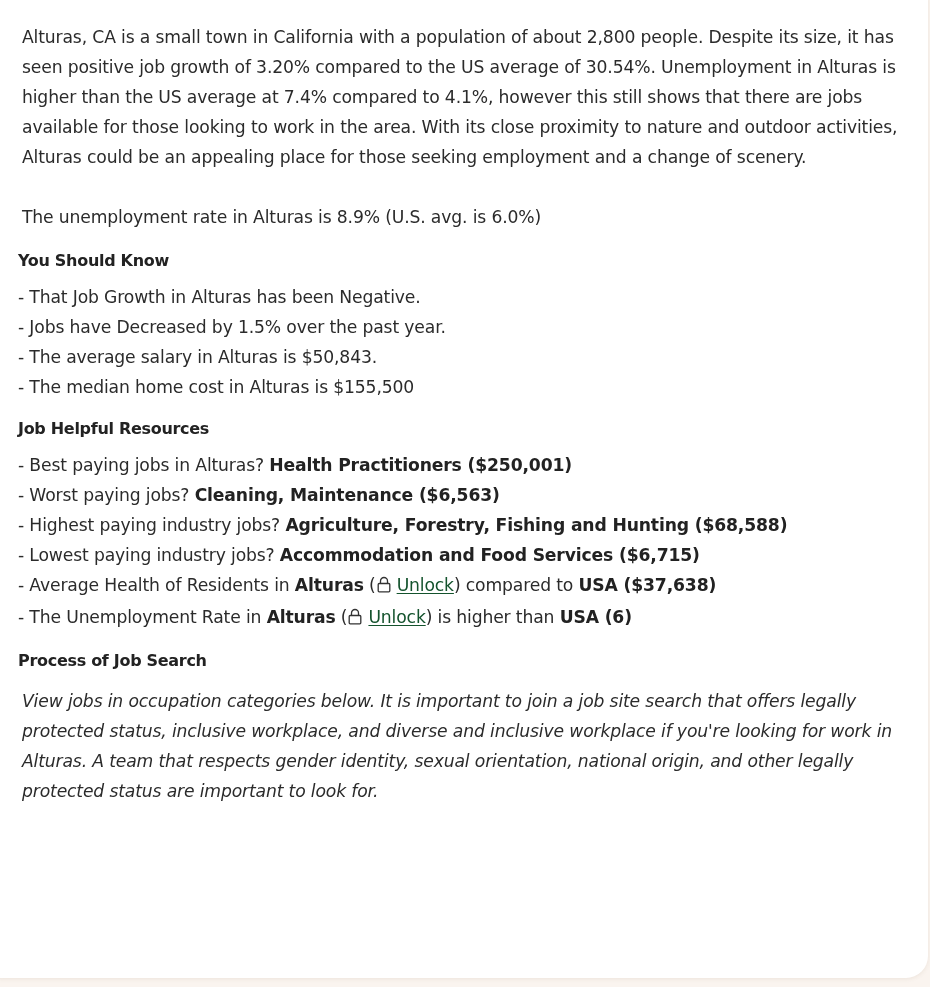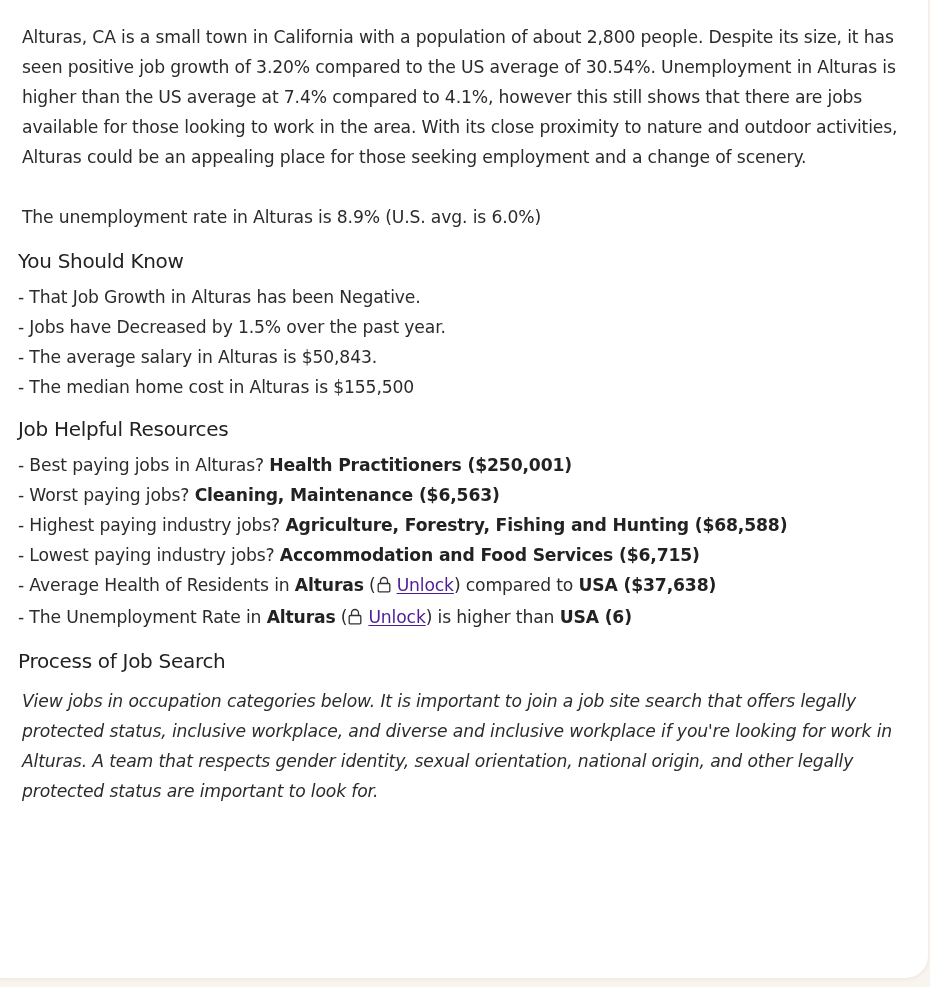--- a/index.html
+++ b/index.html
@@ -31,40 +31,40 @@
       width: 900px;
       font-size: 17.2px;
       line-height: 30px;
       letter-spacing: -0.15px;
     }
     p { margin: 4px; }
     .intro { margin-bottom: 30px; }
     .unemp { margin-bottom: 8px; }
     h2 {
       margin: 0;
-      font-size: 20px;
-      font-weight: normal;
+      font-size: 16px;
+      font-weight: bold;
       line-height: 42px;
       color: #222222;
       letter-spacing: -0.3px;
     }
     ul.dash-list {
       list-style: none;
       margin: 0 0 6px 0;
       padding: 0;
     }
     ul.dash-list li { margin: 0; }
     b { font-weight: bold; color: #222; }
     .lock-icon {
       display: inline-block;
       vertical-align: -2px;
       margin: 0 6px 0 1px;
     }
     a.unlock {
-      color: #4c1d95;
+      color: #14532d;
       text-decoration: underline;
       text-underline-offset: 2px;
     }
     .proc-p1 { margin-bottom: 20px; font-style: italic; }
   </style>
 </head>
 <body>
 
 <div class="card"></div>
 

